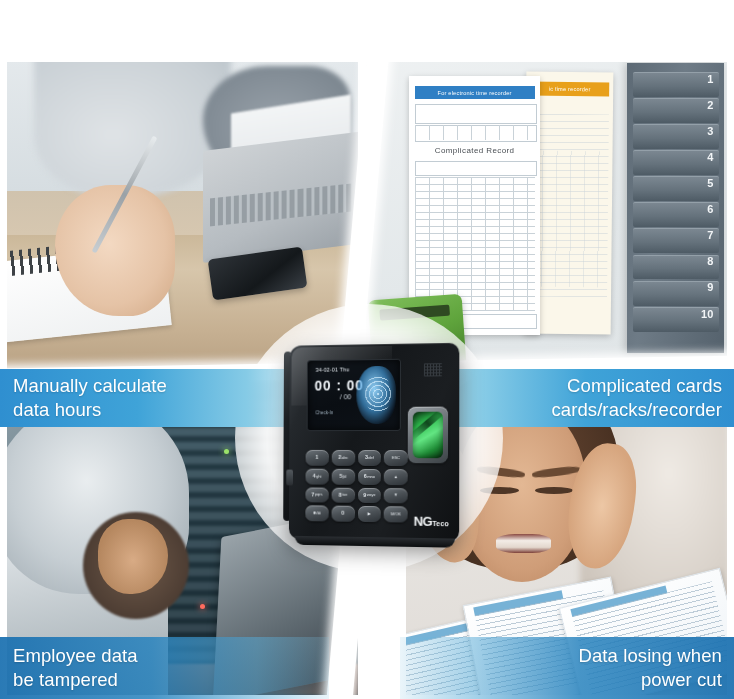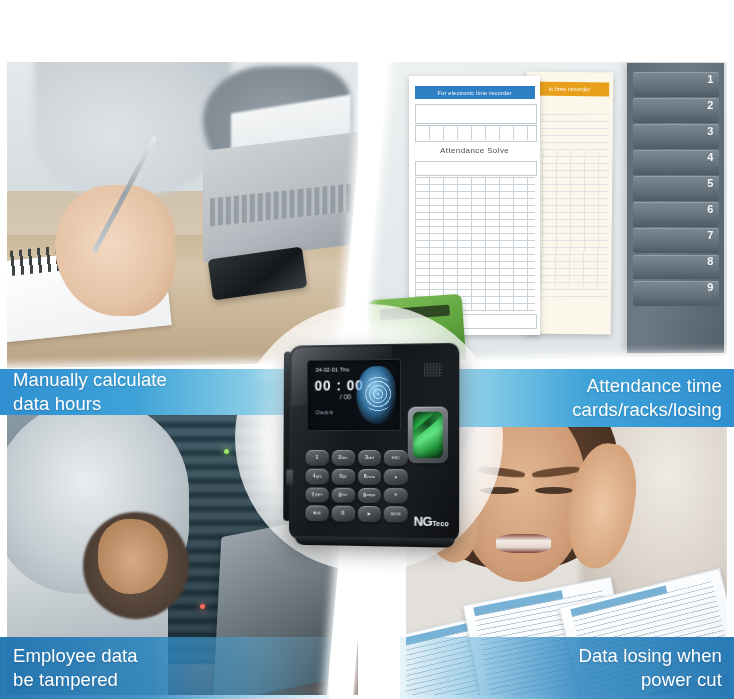--- a/index.html
+++ b/index.html
@@ -170,21 +170,21 @@
     box-shadow:0 0 9px 4px rgba(255,255,255,.9);}
   .frame-top{left:0;top:0;width:734px;height:6px;}
   .frame-left{left:0;top:0;width:7px;height:643px;}
   .frame-right{right:0;top:0;width:7px;height:643px;}
   .frame-bot{left:0;bottom:0;width:734px;height:4px;}
 
   
   .caption{position:absolute;z-index:30;display:flex;flex-direction:column;justify-content:center;
     color:#ffffff;font-size:18.5px;line-height:1.28;letter-spacing:.1px;
     text-shadow:0 1px 2px rgba(0,0,0,.18);}
-  .cap-tl{left:0;top:313px;width:330px;height:46px;padding:0 0 0 13px;
+  .cap-tl{left:0;top:313px;width:330px;height:58px;padding:0 0 0 13px;
     background:linear-gradient(90deg,#2f8fd0 0%,#3fa3d8 40%,#86cbe6 72%,rgba(190,228,242,.25) 93%,rgba(255,255,255,0) 100%);}
   .cap-tr{right:0;top:313px;width:340px;height:58px;padding:0 12px 0 0;text-align:right;
     align-items:flex-end;
     background:linear-gradient(270deg,#2f8fd0 0%,#3fa3d8 42%,#8dcfe8 74%,rgba(196,231,244,.22) 94%,rgba(255,255,255,0) 100%);}
   .cap-bl{left:0;bottom:0;width:316px;height:62px;padding:0 0 0 13px;
     background:linear-gradient(90deg,rgba(26,112,176,.93) 0%,rgba(40,131,190,.85) 46%,rgba(86,170,214,.52) 78%,rgba(140,200,228,.18) 100%);}
   .cap-br{right:0;bottom:0;width:322px;height:62px;padding:0 12px 0 0;text-align:right;
     align-items:flex-end;
     background:linear-gradient(270deg,rgba(26,112,176,.93) 0%,rgba(40,131,190,.85) 46%,rgba(86,170,214,.52) 78%,rgba(140,200,228,.18) 100%);}
 
@@ -277,21 +277,21 @@
         <div class="card-head amber">ic time recorder</div>
         <div class="grid-rows" style="top:16%;height:70%;opacity:.5"></div>
         <div class="grid-cols" style="top:30%;height:52%;opacity:.4"></div>
       </div>
 
       <div class="card card1">
         <div class="card-head">For electronic time recorder</div>
         <div class="card-box" style="left:4%;top:11%;width:92%;height:7%"></div>
         <div class="card-box" style="left:4%;top:19%;width:92%;height:6%"></div>
         <div class="grid-cols" style="top:19%;height:6%"></div>
-        <div class="card-title">Attendance  Solve</div>
+        <div class="card-title">Complicated  Record</div>
         <div class="card-box" style="left:4%;top:33%;width:92%;height:5%"></div>
         <div class="grid-rows" style="top:39%;height:52%"></div>
         <div class="grid-cols" style="top:39%;height:52%"></div>
         <div class="card-box" style="left:4%;top:92%;width:92%;height:5%"></div>
       </div>
 
       <div class="rack">
         <div class="slot" style="top:3%">
             <span class="slot-num">1</span>
           </div>
@@ -311,20 +311,23 @@
             <span class="slot-num">6</span>
           </div>
         <div class="slot" style="top:57%">
             <span class="slot-num">7</span>
           </div>
         <div class="slot" style="top:66%">
             <span class="slot-num">8</span>
           </div>
         <div class="slot" style="top:75%">
             <span class="slot-num">9</span>
+          </div>
+        <div class="slot" style="top:84%">
+            <span class="slot-num">10</span>
           </div>
       </div>
 
       <div class="clock-base">
         <div class="clock-slot"></div>
       </div>
     </div>
 
     <div class="quad q-bl2">
       <div class="bl-bg"></div>
@@ -376,22 +379,22 @@
     <div class="divider frame-top"></div>
     <div class="divider frame-left"></div>
     <div class="divider frame-right"></div>
     <div class="divider frame-bot"></div>
 
     <div class="caption cap-tl">
       <span>Manually calculate</span>
       <span>data hours</span>
     </div>
     <div class="caption cap-tr">
-      <span>Attendance time</span>
-      <span>cards/racks/losing</span>
+      <span>Complicated cards</span>
+      <span>cards/racks/recorder</span>
     </div>
     <div class="caption cap-bl">
       <span>Employee data</span>
       <span>be tampered</span>
     </div>
     <div class="caption cap-br">
       <span>Data losing when</span>
       <span>power cut</span>
     </div>
 

